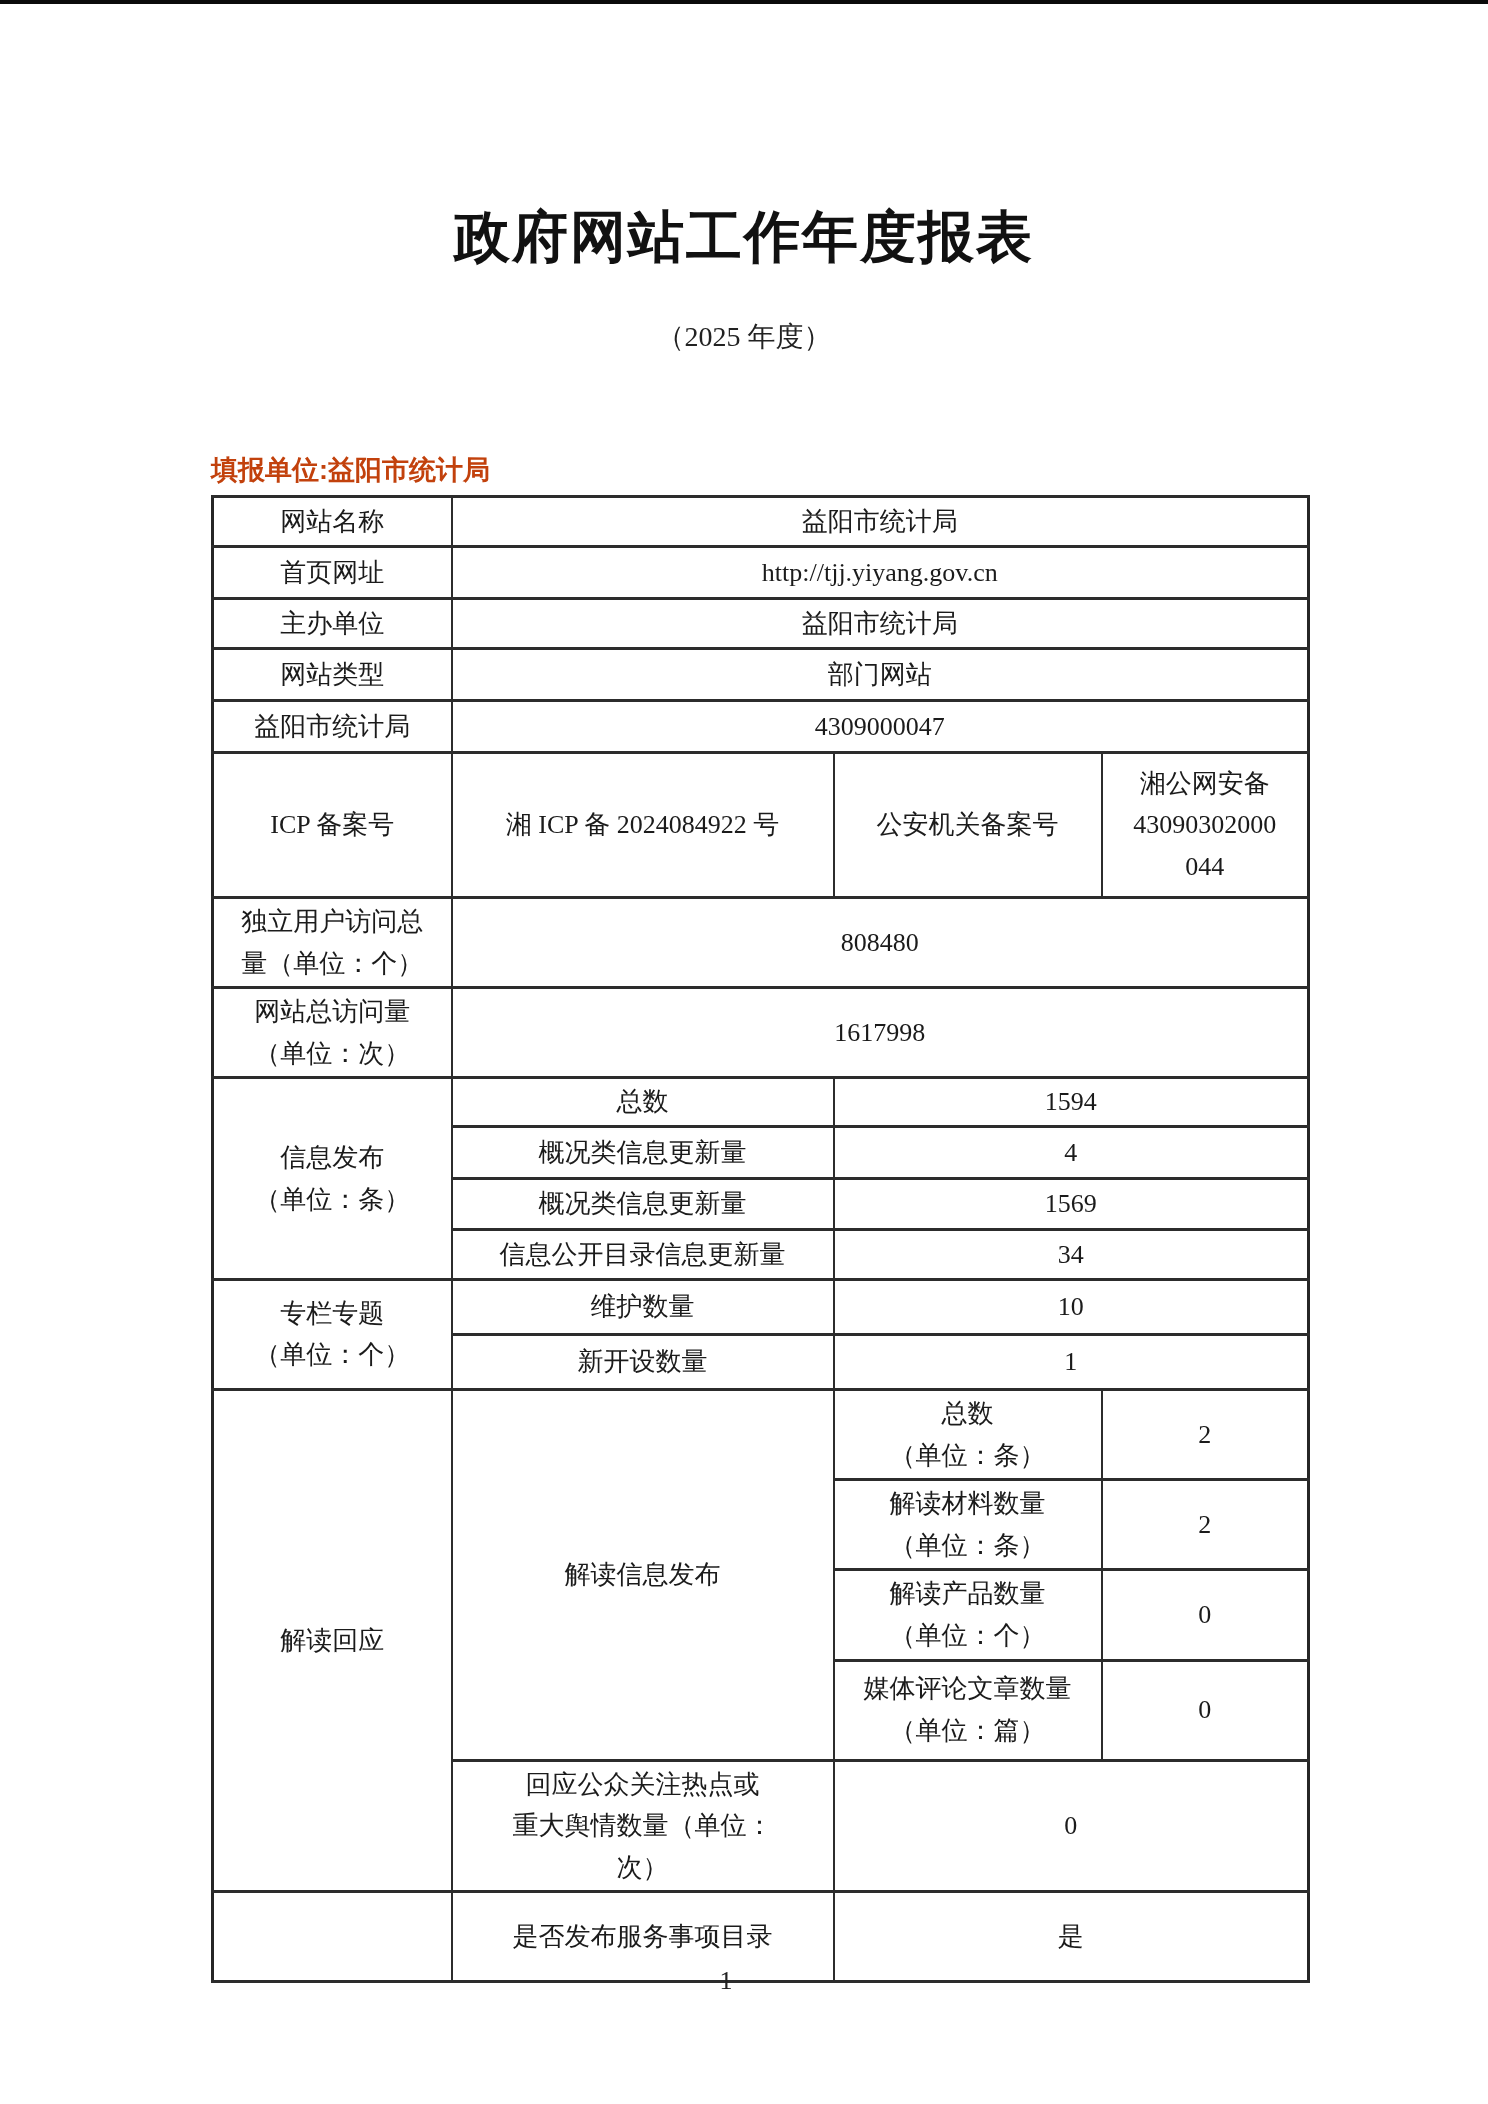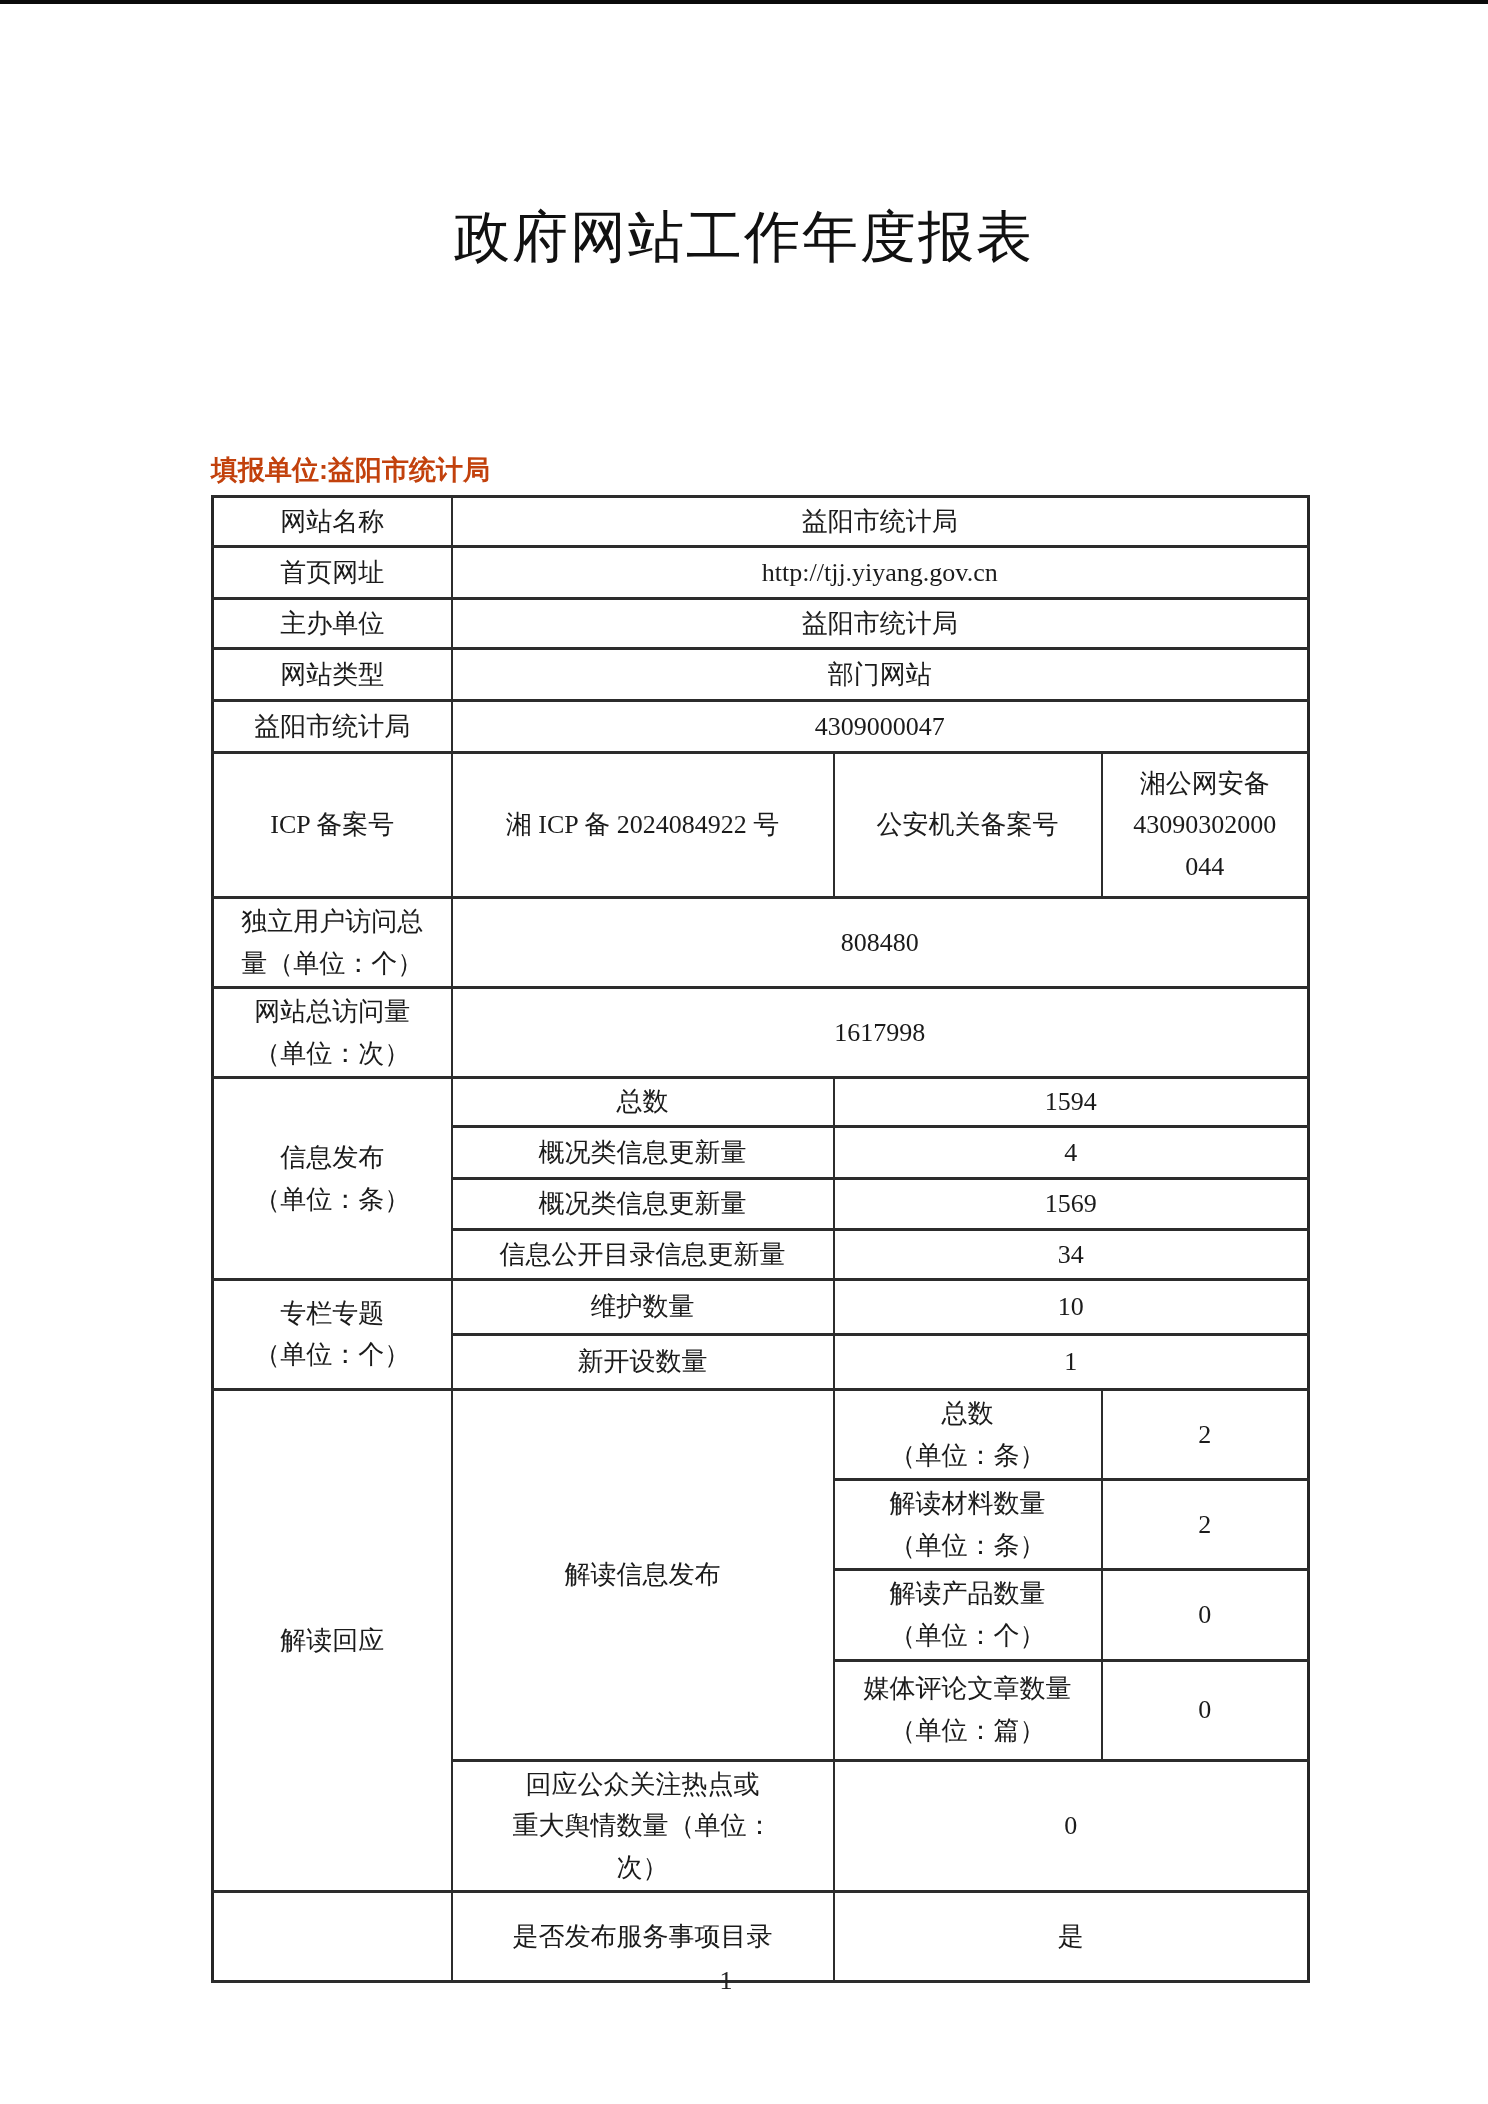--- a/index.html
+++ b/index.html
@@ -12,21 +12,21 @@
     font-family:"Liberation Serif","DejaVu Serif",serif;
     overflow:hidden;
   }
   .top-rule{
     position:absolute;top:0;left:0;width:1488px;height:4px;background:#0a0a0a;
   }
   .doc-title{
     position:absolute;top:200px;left:0;width:1488px;
     text-align:center;
     font-family:"Liberation Sans","DejaVu Sans",sans-serif;
-    font-weight:400;
+    font-weight:700;
     font-size:56px;
     letter-spacing:2px;
     color:#111;
     white-space:pre-line;
   }
   .doc-subtitle{
     position:absolute;top:318px;left:0;width:1488px;
     text-align:center;
     font-size:28px;
     color:#222;
@@ -70,20 +70,21 @@
     white-space:pre-line;
   }
 </style>
 </head>
 <body>
 
 <div class="page">
   <div class="top-rule"></div>
 
   <div class="doc-title">政府网站工作年度报表</div>
+  <div class="doc-subtitle">（2025 年度）</div>
   <div class="unit-line">填报单位:益阳市统计局</div>
 
   <table class="report">
     <colgroup>
       <col style="width:239px">
         <col style="width:382px">
         <col style="width:268px">
         <col style="width:207px">
     </colgroup>
 

